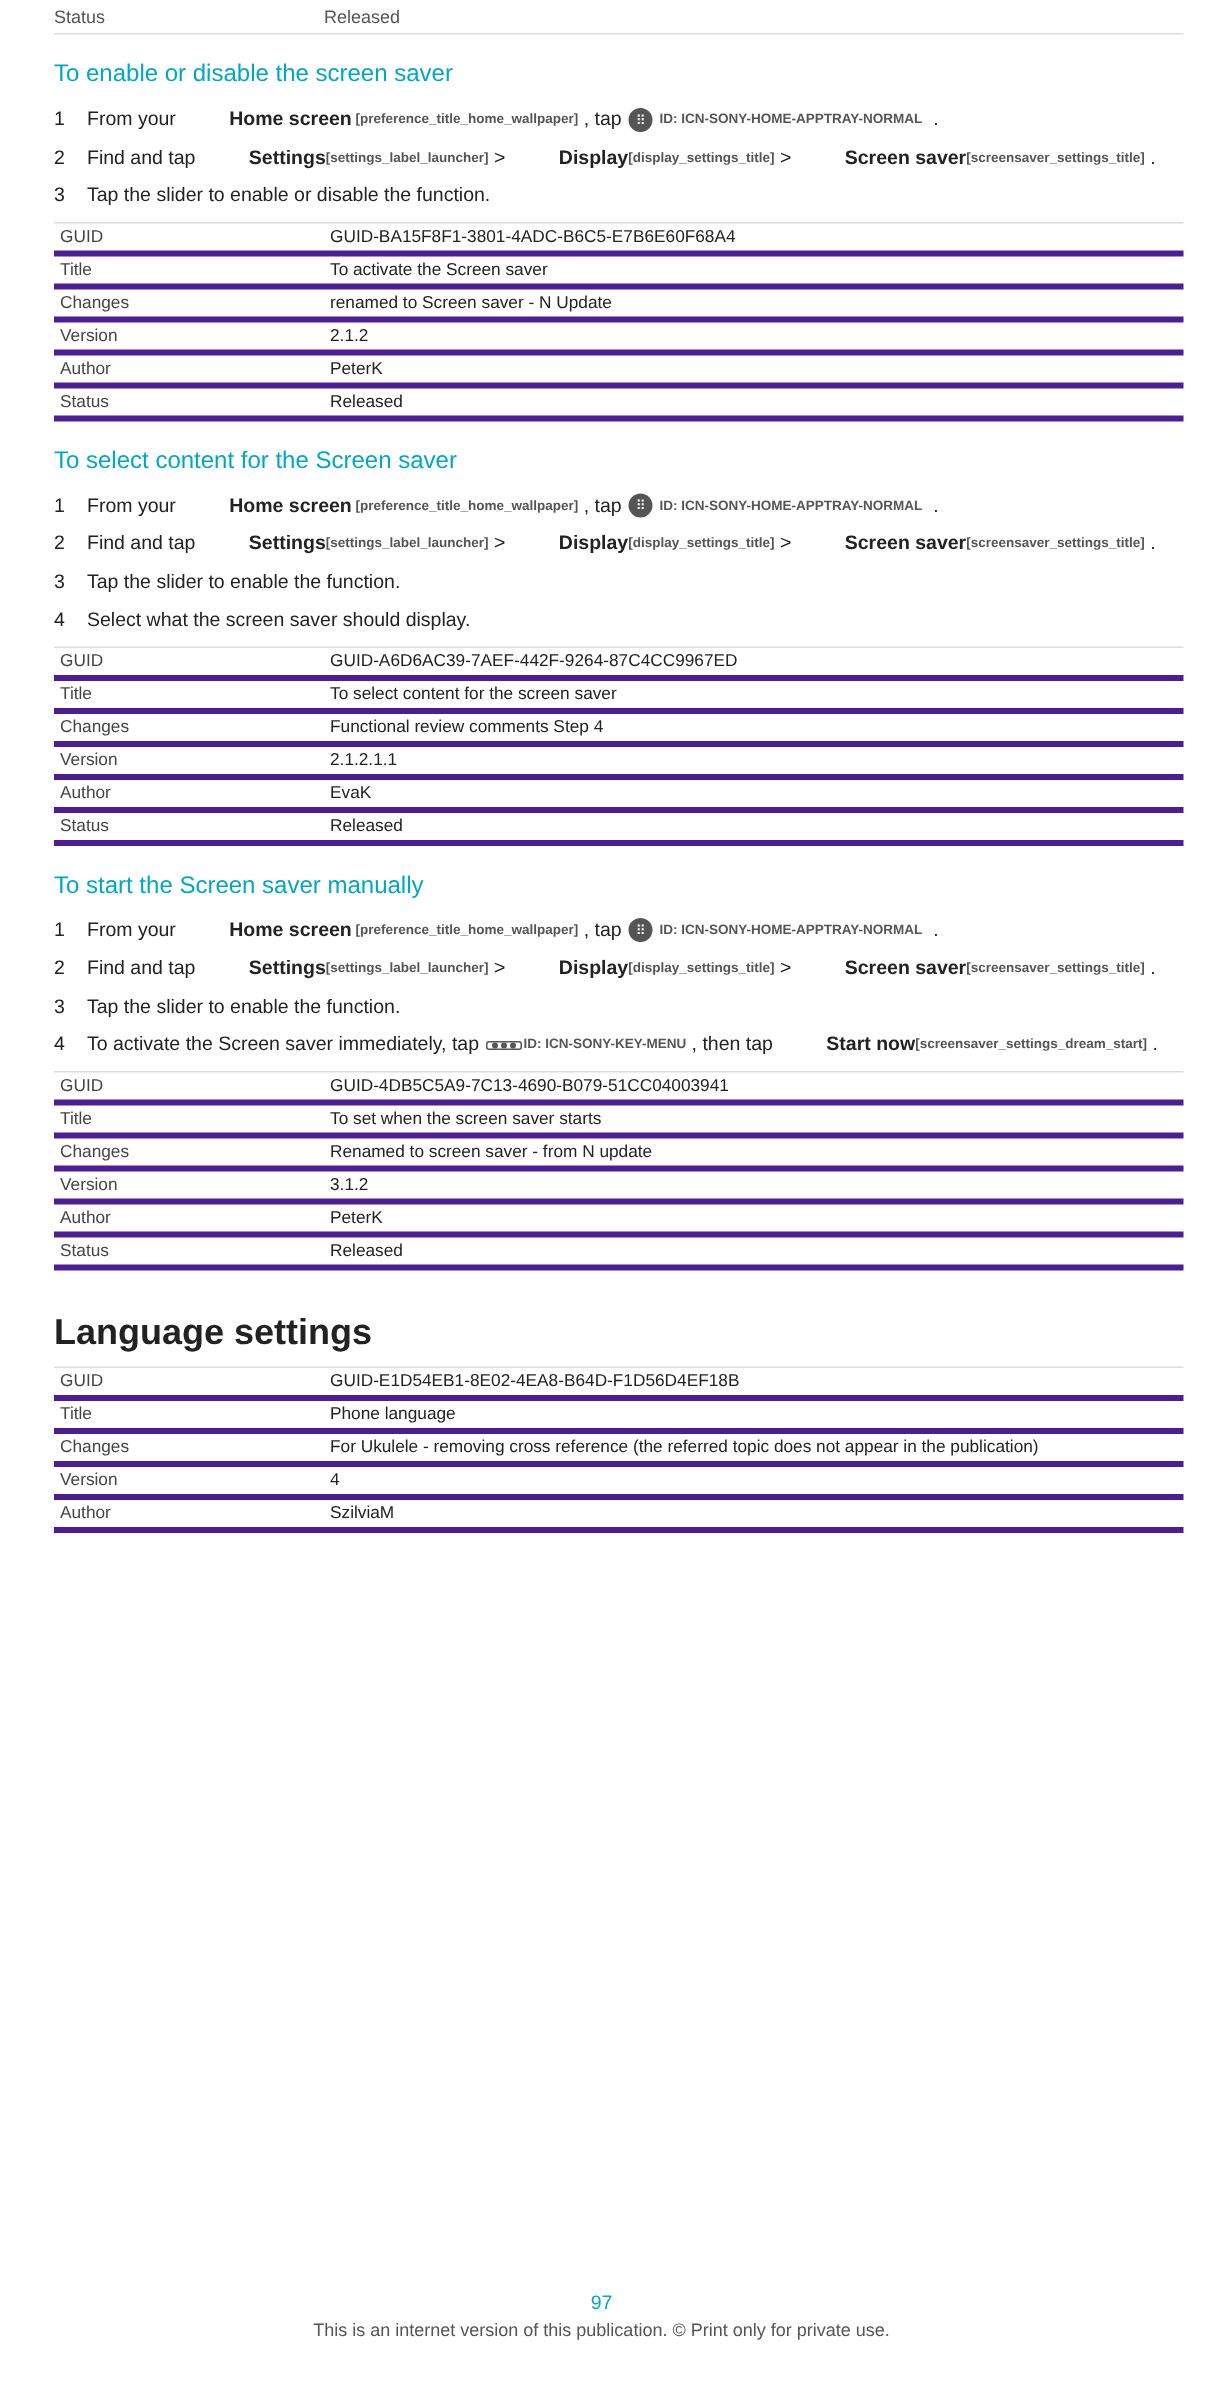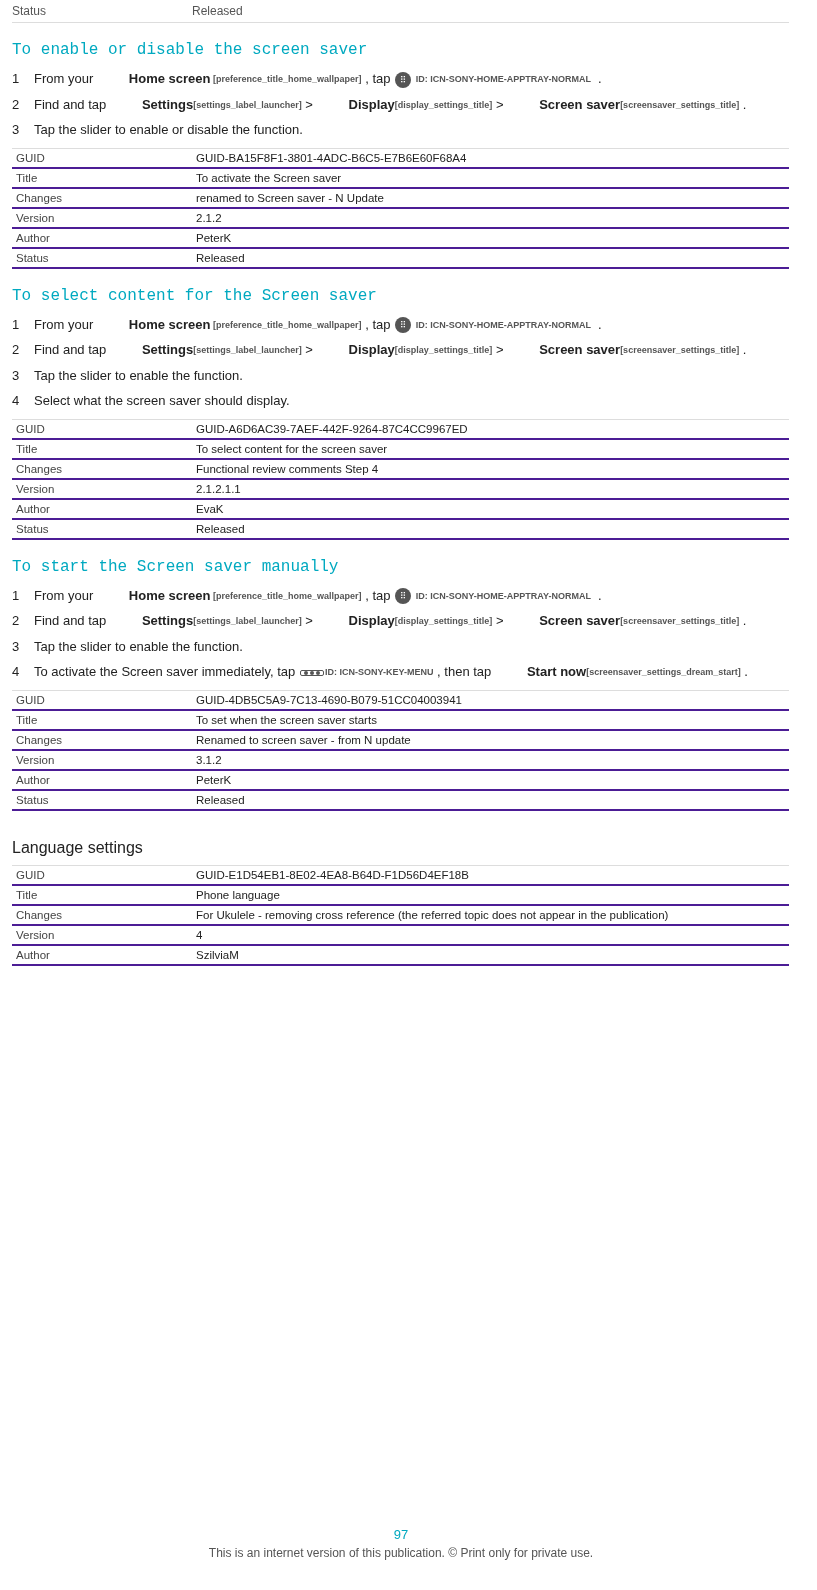--- a/index.html
+++ b/index.html
@@ -6,37 +6,36 @@
     body {
       font-family: Arial, Helvetica, sans-serif;
       font-size: 13px;
       color: #222;
       background: #fff;
       width: 817px;
       min-height: 1590px;
       position: relative;
     }
     .page-content {
-      padding: 0 28px 80px 12px;
+      padding: 0 28px 80px 36px;
     }
     .top-status-row {
       display: flex;
       border-bottom: 1px solid #ddd;
       padding: 4px 0 4px 0;
       margin-bottom: 0;
       font-size: 12px;
       color: #555;
     }
     .top-status-row .col-label { width: 180px; }
     .section-heading {
       color: #00a9c0;
       font-size: 16px;
       font-weight: normal;
       margin: 18px 0 10px 0;
-      font-family: Liberation Mono, monospace;
     }
     .steps-list {
       list-style: none;
       padding: 0;
       margin: 0 0 8px 0;
     }
     .steps-list li {
       display: flex;
       margin-bottom: 6px;
       line-height: 1.5;
@@ -72,36 +71,36 @@
       vertical-align: middle;
       margin: 0 1px;
     }
     .metadata-table {
       width: 100%;
       border-collapse: collapse;
       font-size: 11.5px;
       margin: 6px 0 0 0;
     }
     .metadata-table tr {
-      border-bottom: 2px solid #4c1d95;
+      border-bottom: 4px solid #4c1d95;
     }
     .metadata-table tr:first-child {
       border-top: 1px solid #ddd;
     }
     .metadata-table td {
       padding: 3px 4px;
       vertical-align: top;
     }
     .metadata-table td:first-child {
       width: 180px;
       color: #444;
     }
     .language-heading {
-      font-size: 16px;
-      font-weight: normal;
+      font-size: 24px;
+      font-weight: bold;
       margin: 28px 0 8px 0;
     }
     .language-desc {
       font-size: 13px;
       line-height: 1.6;
       margin-bottom: 6px;
     }
     .page-footer {
       position: absolute;
       bottom: 30px;

